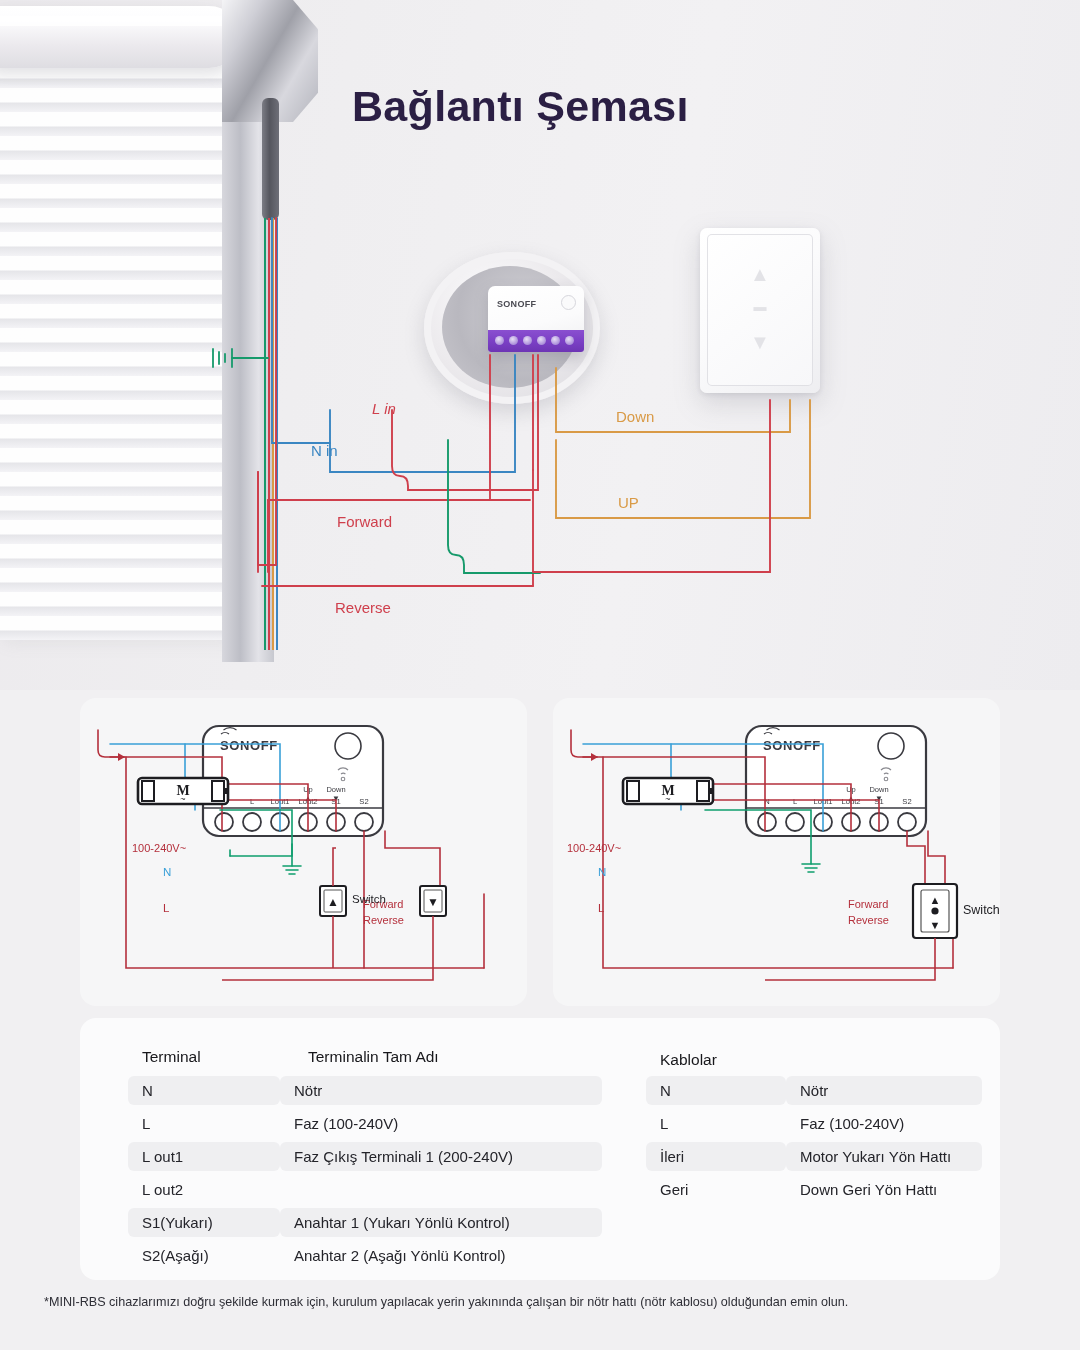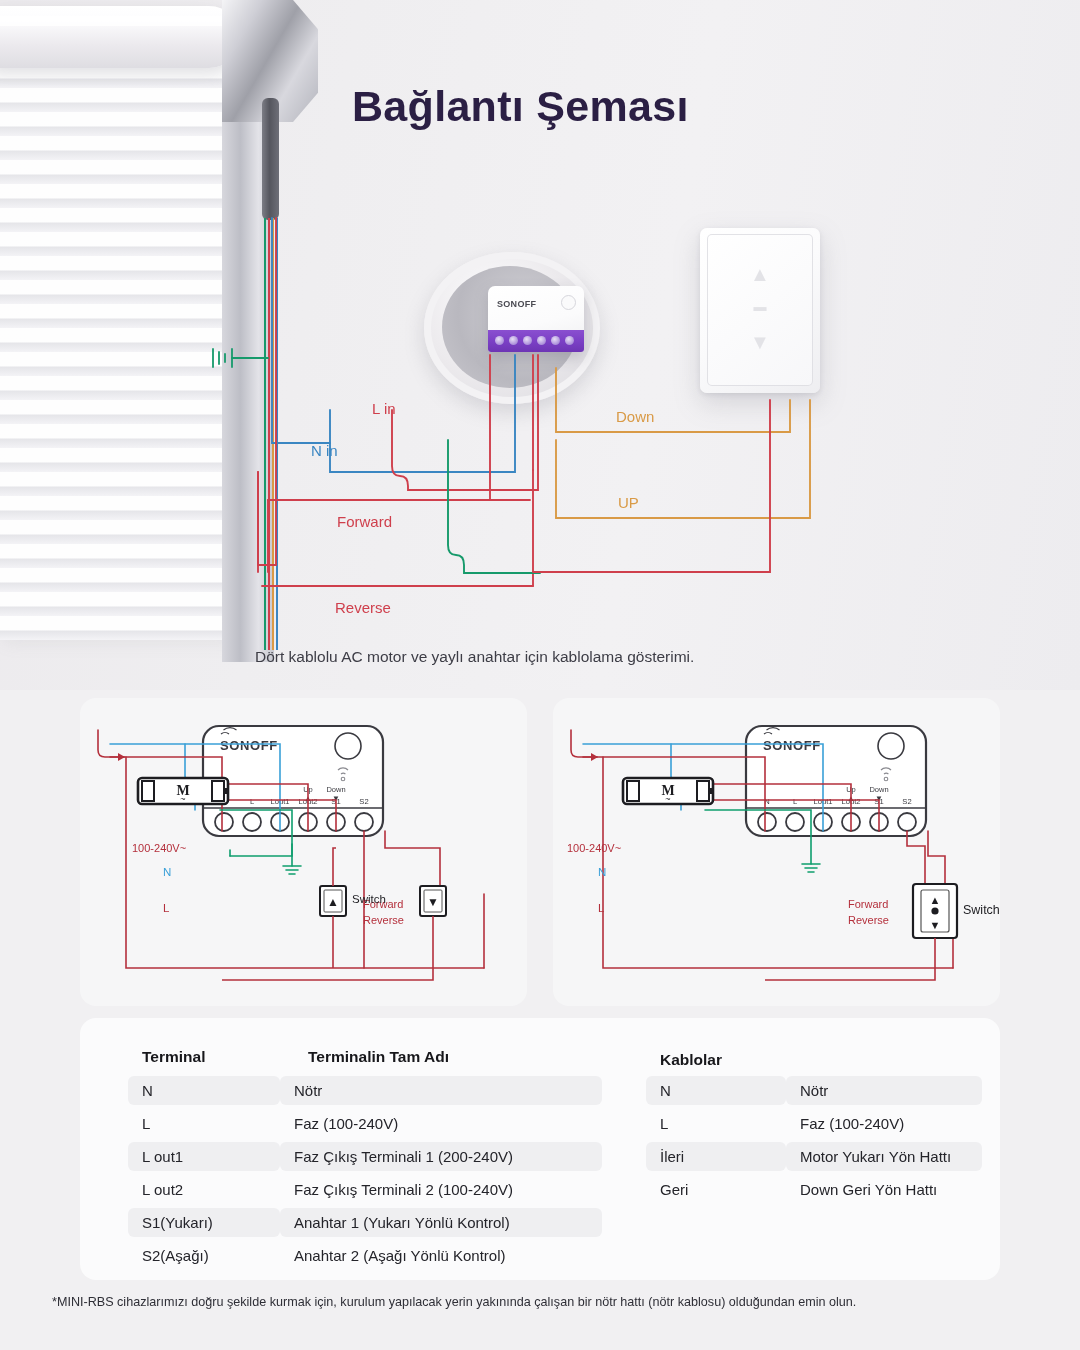--- a/index.html
+++ b/index.html
@@ -85,34 +85,34 @@
 
   .dgm{position:absolute;left:0;top:0;width:447px;height:308px;}
 
   
   #tables{position:absolute;left:80px;top:1018px;width:920px;height:262px;
     background:#fbfbfc;border-radius:16px;}
   .tbl{position:absolute;top:22px;}
   #tbl-left{left:48px;width:480px;}
   #tbl-right{left:566px;width:336px;}
   .thead{display:flex;height:34px;align-items:center;}
-  .thead .th{font-size:15.5px;font-weight:700;color:#17171b;}
+  .thead .th{font-size:15.5px;font-weight:400;color:#17171b;}
   .trow{display:flex;height:33px;align-items:center;}
   .trow .td{font-size:15px;color:#24242a;height:29px;display:flex;align-items:center;
     padding:0 14px;border-radius:6px;box-sizing:border-box;}
   .trow.alt .td{background:#efeff1;}
   #tbl-left .c1{width:152px;} #tbl-left .c2{width:322px;}
   #tbl-right .c1{width:140px;} #tbl-right .c2{width:196px;}
   #tbl-left .thead .th:first-child{width:152px;padding-left:14px;}
   #tbl-left .thead .th:last-child{padding-left:14px;}
   #tbl-right .thead .th{padding-left:14px;margin-top:6px;}
 
   
   #notes{position:absolute;left:36px;top:1294px;width:1010px;}
-  #notes p{margin:0 0 5px 16px;font-size:12.6px;color:#2e2e36;line-height:1.32;}
+  #notes p{margin:0 0 5px 8px;font-size:12.6px;color:#2e2e36;line-height:1.32;}
 </style>
 </head>
 <body>
 
 <div id="hero">
 
   <div class="blind-fabric"></div>
   <div class="blind-tube"></div>
   <div class="bracket-arm"></div>
   <div class="bracket"></div>
@@ -196,27 +196,26 @@
         <path d="M556 518 V440"></path>
       </g>
 
       <g stroke="#cf3f4c">
         <path d="M770 400 V572 H533"></path>
       </g>
     </g>
   </svg>
 
   <div class="wlabel" style="left:311px;top:400px;color:#3a86c2;margin-top:42px;">N in</div>
-  <div class="wlabel" style="left:372px;top:400px;color:#cf3f4c;">L in</div>
+  <div class="wlabel" style="left:372px;top:400px;color:#cf3f4c;font-style:italic;">L in</div>
   <div class="wlabel" style="left:337px;top:513px;color:#cf3f4c;">Forward</div>
   <div class="wlabel" style="left:335px;top:599px;color:#cf3f4c;">Reverse</div>
   <div class="wlabel" style="left:616px;top:408px;color:#d99a46;">Down</div>
   <div class="wlabel" style="left:618px;top:494px;color:#d99a46;">UP</div>
 
-  <div id="hero-caption">Dört kablolu AC motor ve yaylı anahtar için kablolama gösterimi.</div>
 </div>
 
 <div id="title">Bağlantı Şeması</div>
 
 <div class="card" id="card-left">
   <svg class="dgm" viewBox="0 0 447 308">
 
     <rect x="123" y="28" width="180" height="110" rx="16" fill="#fff" stroke="#3a3a40" stroke-width="2.2"></rect>
     <line x1="123" y1="110" x2="303" y2="110" stroke="#3a3a40" stroke-width="1.6"></line>
     <circle cx="268" cy="48" r="13" fill="#fff" stroke="#3a3a40" stroke-width="1.6"></circle>
@@ -425,21 +424,20 @@
     <div class="trow">
       <div class="td c1">L</div>
       <div class="td c2">Faz (100-240V)</div>
     </div>
     <div class="trow alt">
       <div class="td c1">L out1</div>
       <div class="td c2">Faz Çıkış Terminali 1 (200-240V)</div>
     </div>
     <div class="trow">
       <div class="td c1">L out2</div>
-      <div class="td c2">Faz Çıkış Terminali 2 (100-240V)</div>
     </div>
     <div class="trow alt">
       <div class="td c1">S1(Yukarı)</div>
       <div class="td c2">Anahtar 1 (Yukarı Yönlü Kontrol)</div>
     </div>
     <div class="trow">
       <div class="td c1">S2(Aşağı)</div>
       <div class="td c2">Anahtar 2 (Aşağı Yönlü Kontrol)</div>
     </div>
   </div>

